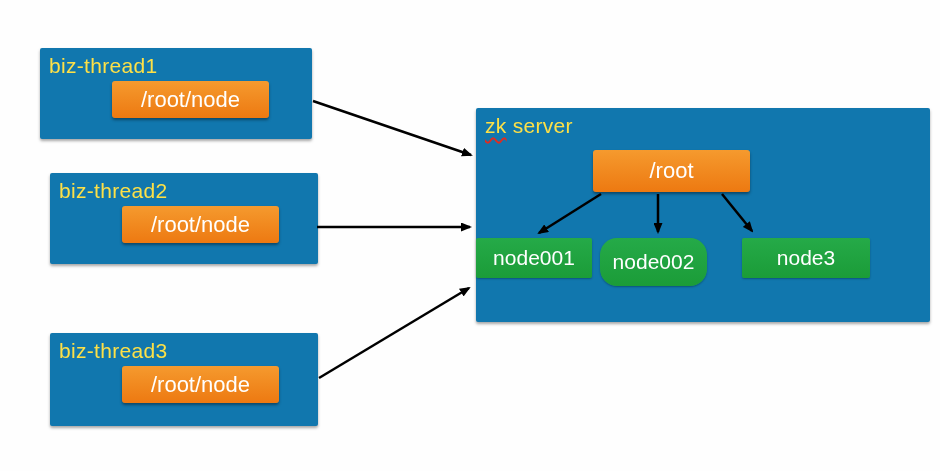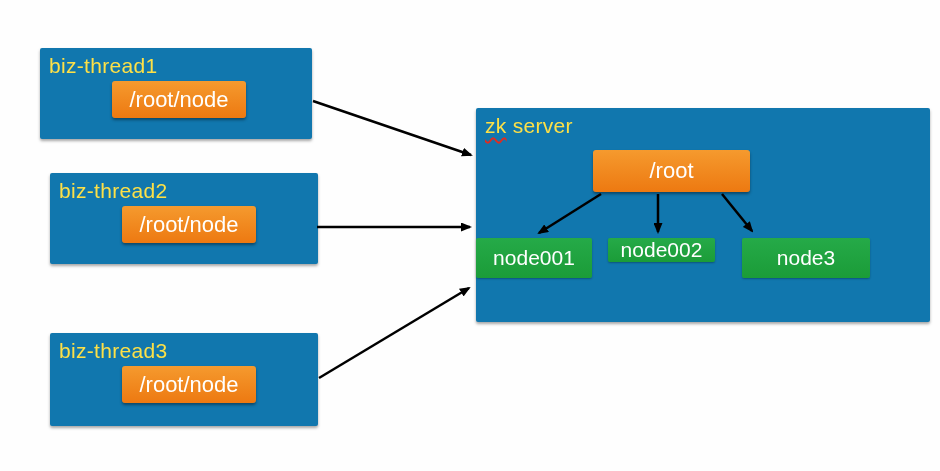--- a/index.html
+++ b/index.html
@@ -37,21 +37,21 @@
     color: #ffffff;
     font-size: 22px;
     background: linear-gradient(180deg, #f59a2e 0%, var(--chip-orange, #ed7911) 100%);
     border-radius: 3px;
     box-shadow: 0 2px 3px rgba(0,0,0,0.4);
     white-space: nowrap;
   }
   .thread-chip {
     left: 72px;
     top: 33px;
-    width: 134px;
+    width: 157px;
     height: 37px;
   }
   #zk-root-chip {
     left: 117px;
     top: 42px;
     width: 157px;
     height: 42px;
   }
   .node {
     position: absolute;
@@ -64,21 +64,21 @@
     border-radius: 2px;
     box-shadow: 0 1px 2px rgba(0,0,0,0.3);
     white-space: nowrap;
   }
   #thread1 { left: 40px;  top: 48px;  width: 272px; height: 91px; }
   #thread2 { left: 50px;  top: 173px; width: 268px; height: 91px; }
   #thread3 { left: 50px;  top: 333px; width: 268px; height: 93px; }
   #zk      { left: 476px; top: 108px; width: 454px; height: 214px; }
 
   #zk-node-1 { left: 0;  top: 130px; width: 116px; height: 40px; }
-  #zk-node-2 { left: 132px; top: 130px; width: 107px; height: 24px; }
+  #zk-node-2 { left: 124px; top: 130px; width: 107px; height: 48px; border-radius: 17px; }
   #zk-node-3 { left: 266px; top: 130px; width: 128px; height: 40px; }
 
   .misspelled {
     text-decoration-line: underline;
     text-decoration-style: wavy;
     text-decoration-color: var(--squiggle-red, #e02b20);
     text-decoration-thickness: 2px;
     text-underline-offset: 4px;
   }
   svg.arrows {

